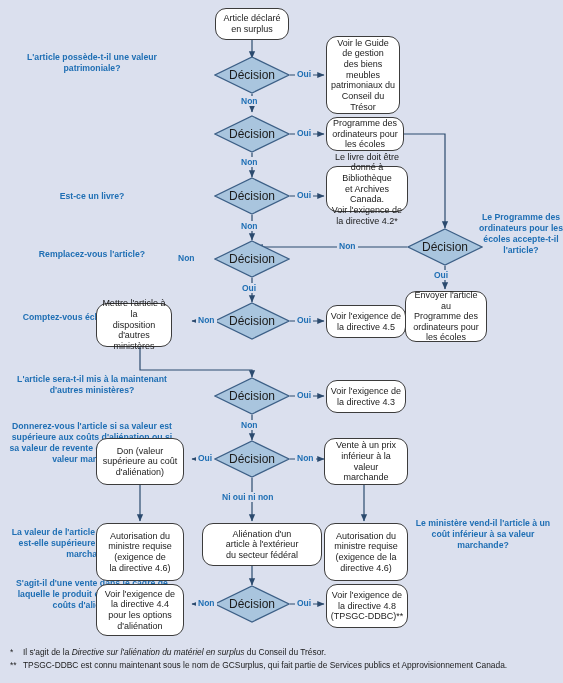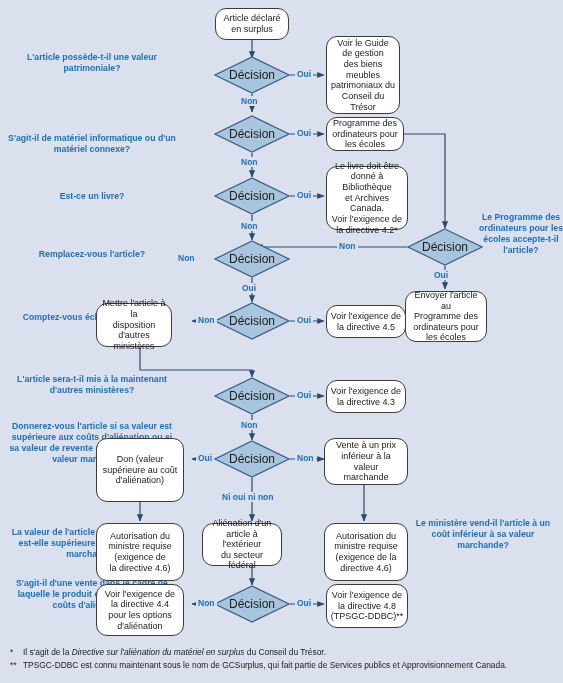--- a/index.html
+++ b/index.html
@@ -145,23 +145,20 @@
       <path d="M252,566 L252,585" marker-end="url(#ah)"></path>
 
       <path d="M214,604 L192,604" marker-end="url(#ah)"></path>
 
       <path d="M290,604 L324,604" marker-end="url(#ah)"></path>
     </g>
   </svg>
 
   <div class="qlabel" style="left:6px; top:52px; width:172px;">L'article possède-t-il une
 valeur patrimoniale?</div>
-  <div class="qlabel" style="left:6px; top:133px; width:172px;">S'agit-il de matériel
-informatique ou d'un
-matériel connexe?</div>
   <div class="qlabel" style="left:6px; top:191px; width:172px;">Est-ce un livre?</div>
   <div class="qlabel" style="left:6px; top:249px; width:172px;">Remplacez-vous
 l'article?</div>
   <div class="qlabel" style="left:6px; top:312px; width:172px;">Comptez-vous
 échanger l'article?</div>
   <div class="qlabel" style="left:6px; top:374px; width:172px;">L'article sera-t-il
 mis à la maintenant
 d'autres ministères?</div>
   <div class="qlabel" style="left:6px; top:421px; width:172px;">Donnerez-vous
 l'article si sa valeur est
@@ -203,21 +200,21 @@
 patrimoniaux du
 Conseil du Trésor</span>
   </div>
 
   <div class="node box" style="left:326px; top:117px; width:78px; height:34px;">
     <span style="white-space:pre-line">Programme des
 ordinateurs pour
 les écoles</span>
   </div>
 
-  <div class="node box" style="left:326px; top:166px; width:82px; height:64px;">
+  <div class="node box" style="left:326px; top:166px; width:82px; height:46px;">
     <span style="white-space:pre-line">Le livre doit être
 donné à Bibliothèque
 et Archives Canada.
 Voir l'exigence de
 la directive 4.2*</span>
   </div>
 
   <div class="node box" style="left:405px; top:291px; width:82px; height:51px;">
     <span style="white-space:pre-line">Envoyer l'article au
 Programme des
@@ -234,40 +231,40 @@
   <div class="node box" style="left:326px; top:305px; width:80px; height:33px;">
     <span style="white-space:pre-line">Voir l'exigence de
 la directive 4.5</span>
   </div>
 
   <div class="node box" style="left:326px; top:380px; width:80px; height:33px;">
     <span style="white-space:pre-line">Voir l'exigence de
 la directive 4.3</span>
   </div>
 
-  <div class="node box" style="left:96px; top:438px; width:88px; height:64px;">
+  <div class="node box" style="left:96px; top:438px; width:88px; height:47px;">
     <span style="white-space:pre-line">Don (valeur
 supérieure au coût
 d'aliénation)</span>
   </div>
 
   <div class="node box" style="left:324px; top:438px; width:84px; height:47px;">
     <span style="white-space:pre-line">Vente à un prix
 inférieur à la valeur
 marchande</span>
   </div>
 
   <div class="node box" style="left:96px; top:523px; width:88px; height:58px;">
     <span style="white-space:pre-line">Autorisation du
 ministre requise
 (exigence de
 la directive 4.6)</span>
   </div>
 
-  <div class="node box" style="left:202px; top:523px; width:80px; height:43px;">
+  <div class="node box" style="left:202px; top:523px; width:120px; height:43px;">
     <span style="white-space:pre-line">Aliénation d'un
 article à l'extérieur
 du secteur fédéral</span>
   </div>
 
   <div class="node box" style="left:324px; top:523px; width:84px; height:58px;">
     <span style="white-space:pre-line">Autorisation du
 ministre requise
 (exigence de la
 directive 4.6)</span>

